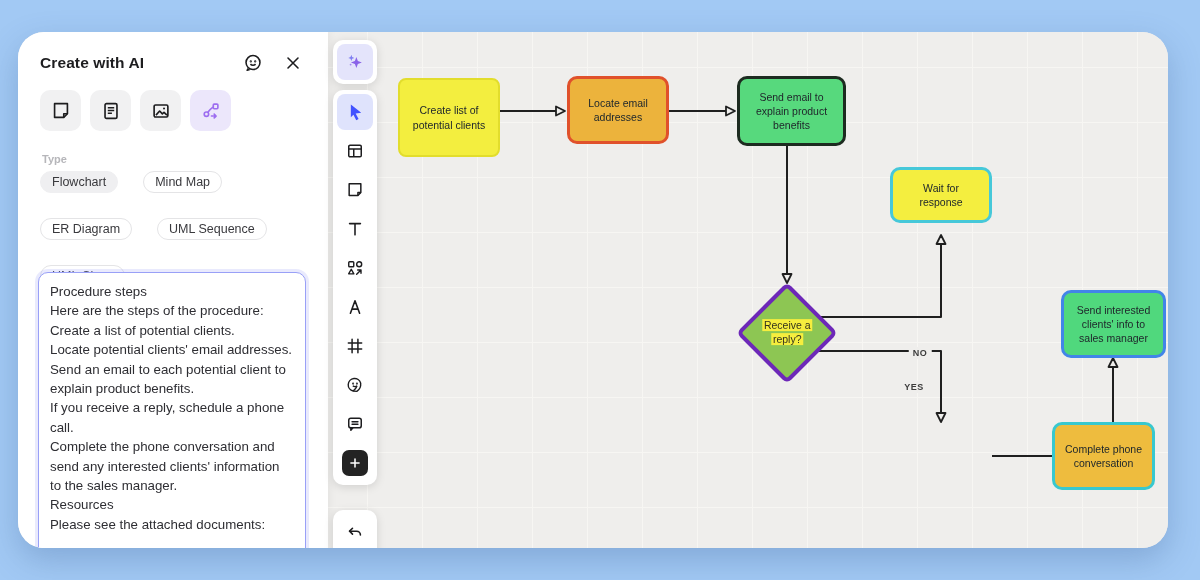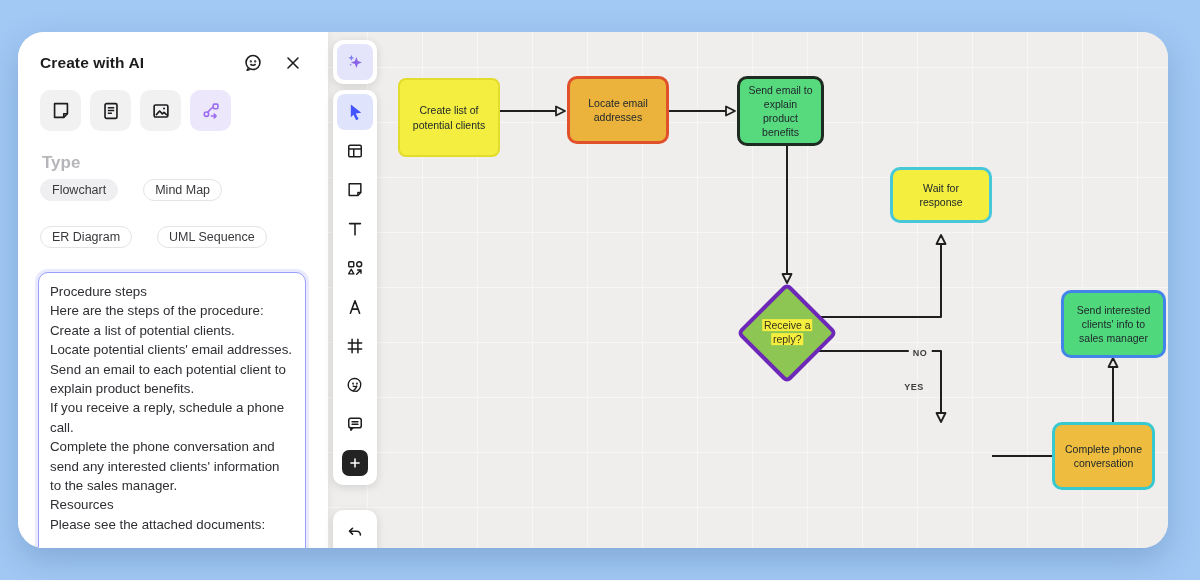--- a/index.html
+++ b/index.html
@@ -42,21 +42,21 @@
   .panel-header { display:flex; align-items:center; padding:18px 22px 6px 22px; }
   .panel-title { font-size:15.5px; font-weight:700; color:#1d1d1f; letter-spacing:.1px; flex:1; }
   .hbtn { width:26px; height:26px; display:flex; align-items:center; justify-content:center;
           border:none; background:transparent; cursor:pointer; margin-left:14px; }
 
   .mode-row { display:flex; gap:9px; padding:8px 22px 0 22px; }
   .mode-btn { width:41px; height:41px; border-radius:10px; background:#f1f1f2; border:none;
               display:flex; align-items:center; justify-content:center; cursor:pointer; }
   .mode-btn.selected { background:#ece7fb; }
 
-  .type-label { padding:22px 24px 6px 24px; font-size:17px; font-weight:700; color:#b6b6ba; }
+  .type-label { padding:22px 24px 6px 24px; font-size:11px; font-weight:700; color:#b6b6ba; }
   .chips { padding:0 22px; display:flex; flex-wrap:wrap; gap:25px; width:300px; }
   .chip { height:22px; border-radius:12px; border:1px solid #e4e4e6; background:#fff;
           font-size:12.5px; color:#39393d; padding:0 11px; display:flex; align-items:center;
           cursor:pointer; font-family:"Liberation Sans",sans-serif; }
   .chip.selected { background:#efeff1; border-color:#efeff1; }
 
   .prompt-box { position:absolute; left:20px; top:240px; width:268px; height:302px;
                 border:1.5px solid #99a0f7; border-radius:10px; background:#fff;
                 box-shadow:0 0 0 3px rgba(153,160,247,.22);
                 font-family:"Liberation Sans",sans-serif; font-size:13.3px; line-height:19.4px;
@@ -121,21 +121,21 @@
     <span class="edge-label" style="left:586px; top:319px;">YES</span>
 
     <div class="node soft" style="left: 70px; top: 46px; width: 102px; height: 79px; background-color: rgb(243, 238, 63); border-color: rgb(226, 221, 44);">
       <span>Create list of potential clients</span>
     </div>
 
     <div class="node" style="left: 239px; top: 44px; width: 102px; height: 68px; background-color: rgb(236, 179, 60); border-color: rgb(224, 81, 43);">
       <span>Locate email addresses</span>
     </div>
 
-    <div class="node" style="left: 409px; top: 44px; width: 87px; height: 70px; background-color: rgb(87, 217, 125); border-color: rgb(29, 43, 32);">
+    <div class="node" style="left: 409px; top: 44px; width: 109px; height: 70px; background-color: rgb(87, 217, 125); border-color: rgb(29, 43, 32);">
       <span>Send email to explain product benefits</span>
     </div>
 
     <div class="node" style="left: 562px; top: 135px; width: 102px; height: 56px; background-color: rgb(244, 238, 63); border-color: rgb(70, 200, 217);">
       <span>Wait for response</span>
     </div>
 
     <div class="diamond" style="background-color: rgb(141, 198, 83); border-color: rgb(109, 40, 184);">
       <div class="diamond-label"><em style="background-color: rgb(246, 238, 62);">Receive a reply?</em></div>
     </div>

